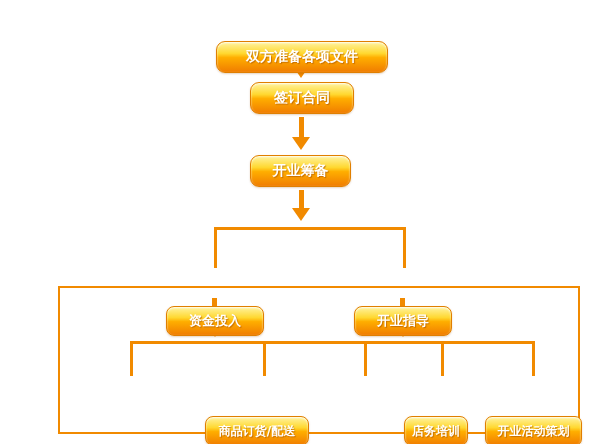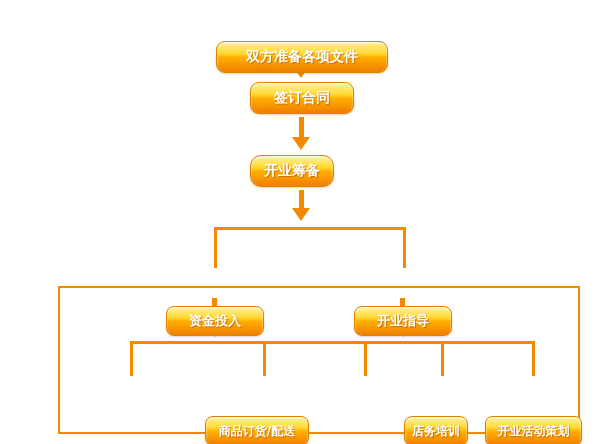--- a/index.html
+++ b/index.html
@@ -56,21 +56,21 @@
   <div class="node" style="left:216px;top:13px;width:172px;margin-top:28px;">双方准备各项文件</div>
 
   <div class="vshaft" style="left:299px;top:47px;height:20px;"></div>
   <div class="ahead" style="left:292px;top:65px;"></div>
 
   <div class="node" style="left:250px;top:82px;width:104px;">签订合同</div>
 
   <div class="vshaft" style="left:299px;top:117px;height:22px;"></div>
   <div class="ahead" style="left:292px;top:137px;"></div>
 
-  <div class="node" style="left:250px;top:155px;width:84px;border-radius:11px;">开业筹备</div>
+  <div class="node" style="left:250px;top:155px;width:101px;">开业筹备</div>
 
   <div class="vshaft" style="left:299px;top:190px;height:20px;"></div>
   <div class="ahead" style="left:292px;top:208px;"></div>
 
   <div class="hline" style="left:214px;top:227px;width:192px;"></div>
   <div class="vline" style="left:214px;top:227px;height:41px;"></div>
   <div class="vline" style="left:403px;top:227px;height:41px;"></div>
 
   <div class="node small" style="left:166px;top:266px;width:98px;">资金投入</div>
   <div class="node small" style="left:354px;top:266px;width:98px;">开业指导</div>

